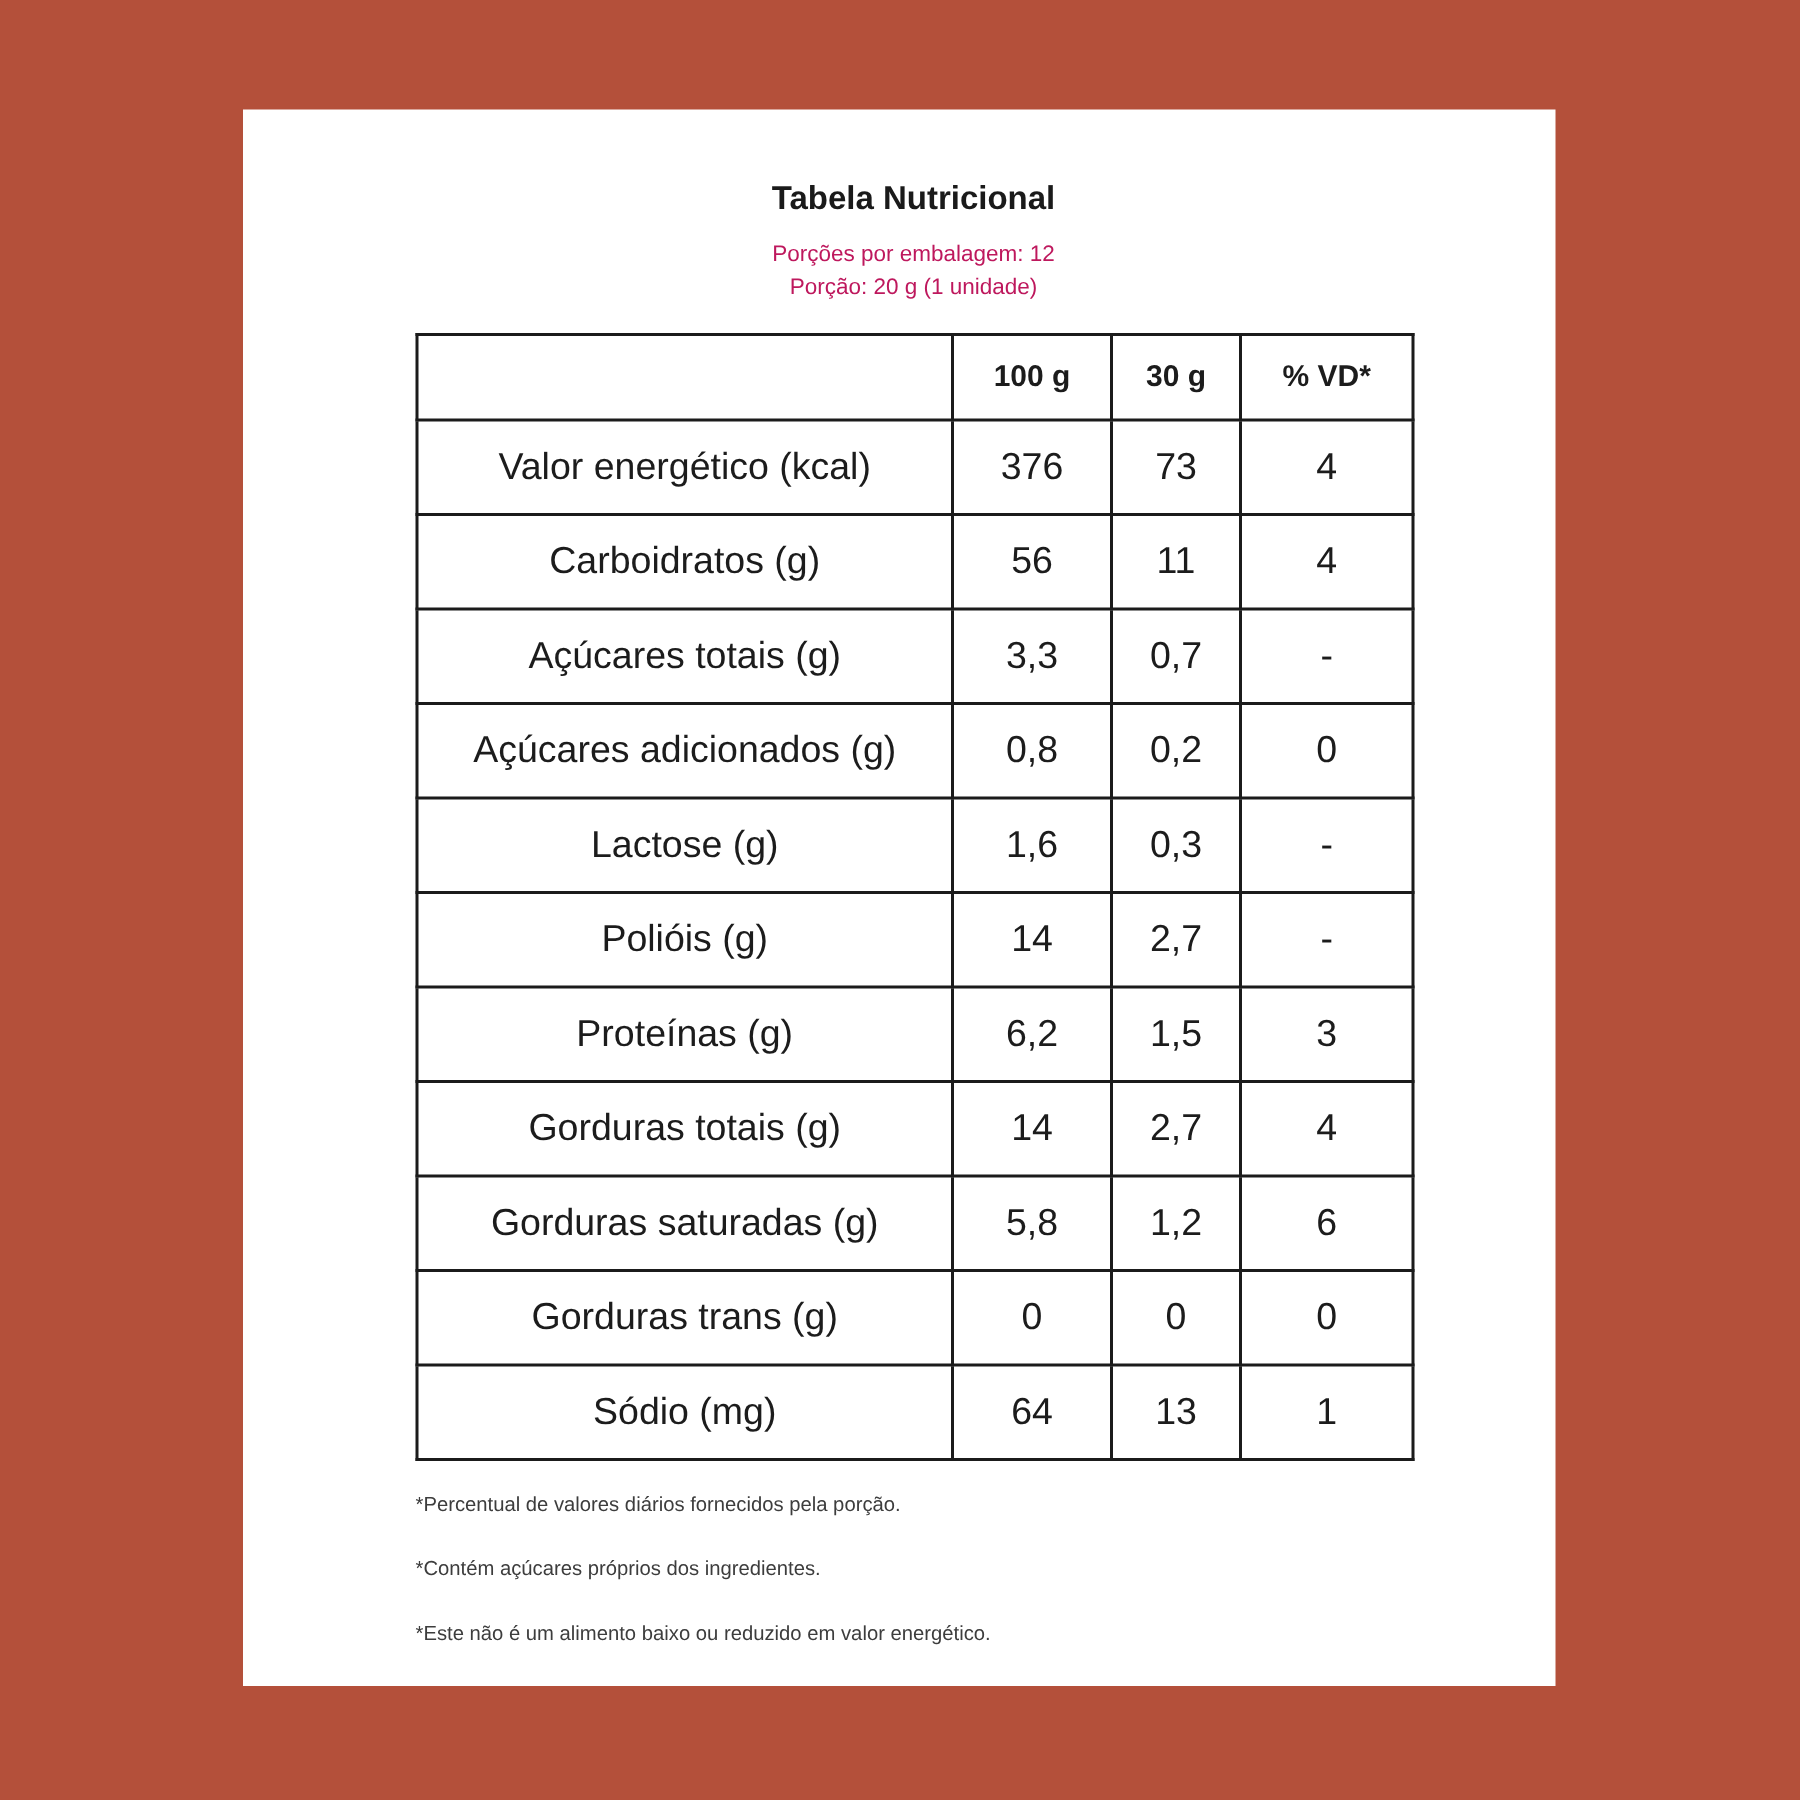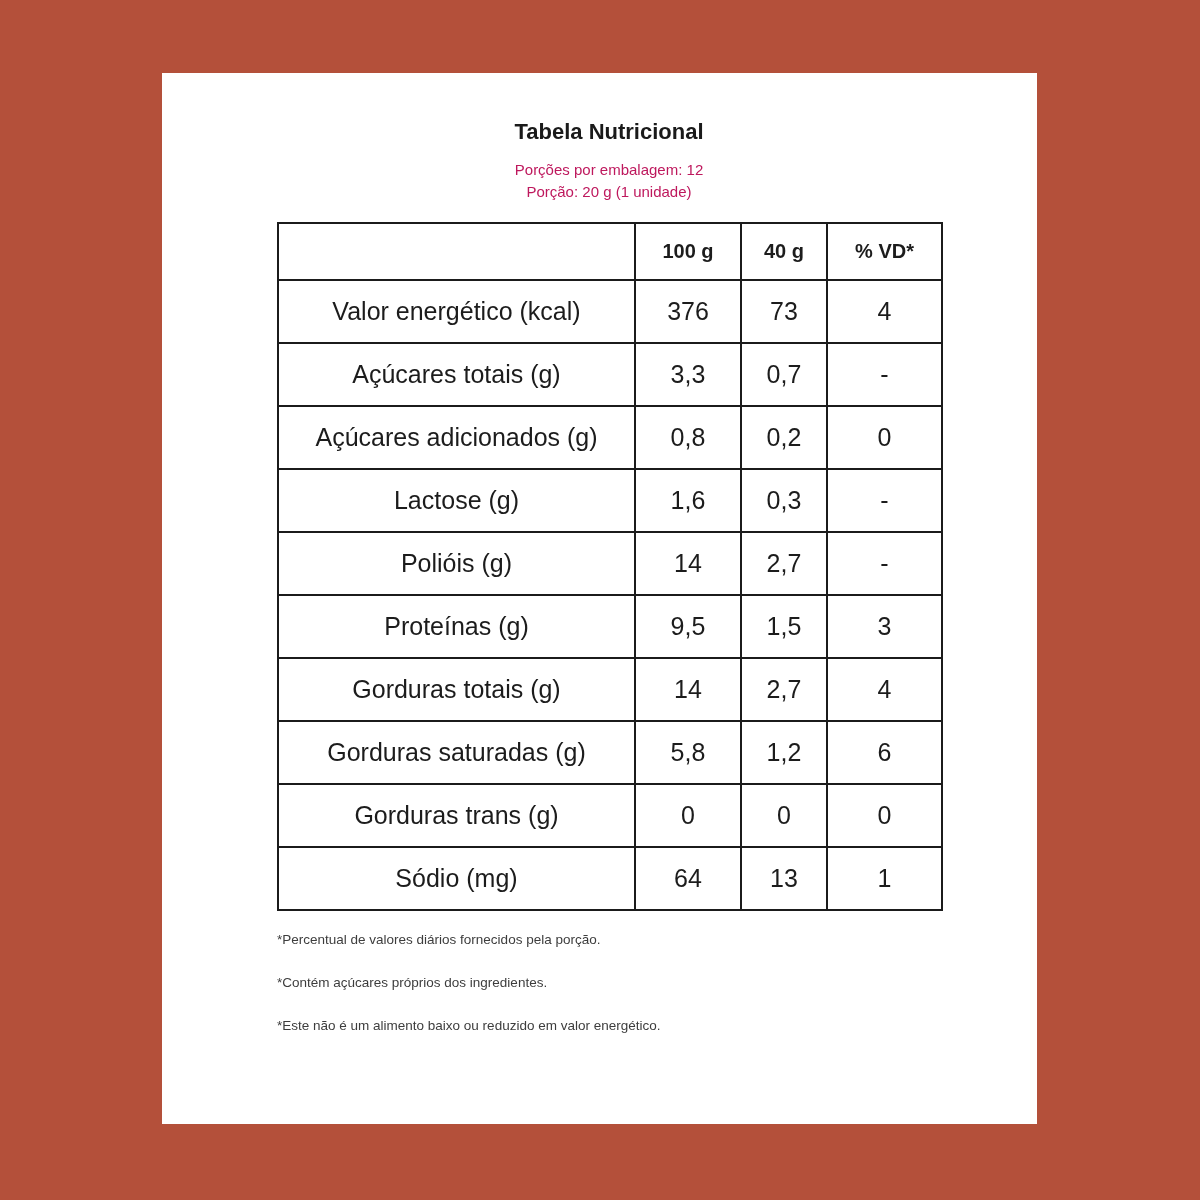--- a/index.html
+++ b/index.html
@@ -98,29 +98,35 @@
       <colgroup>
         <col class="c-label">
           <col class="c-100g">
           <col class="c-20g">
           <col class="c-vd">
       </colgroup>
       <thead>
         <tr>
           <th></th>
           <th>100 g</th>
-          <th>40 g</th>
+          <th>30 g</th>
           <th>% VD*</th>
         </tr>
       </thead>
       <tbody>
         <tr>
           <td>Valor energético (kcal)</td>
           <td>376</td>
           <td>73</td>
+          <td>4</td>
+        </tr>
+        <tr>
+          <td>Carboidratos (g)</td>
+          <td>56</td>
+          <td>11</td>
           <td>4</td>
         </tr>
         <tr>
           <td>Açúcares totais (g)</td>
           <td>3,3</td>
           <td>0,7</td>
           <td>-</td>
         </tr>
         <tr>
           <td>Açúcares adicionados (g)</td>
@@ -135,21 +141,21 @@
           <td>-</td>
         </tr>
         <tr>
           <td>Polióis (g)</td>
           <td>14</td>
           <td>2,7</td>
           <td>-</td>
         </tr>
         <tr>
           <td>Proteínas (g)</td>
-          <td>9,5</td>
+          <td>6,2</td>
           <td>1,5</td>
           <td>3</td>
         </tr>
         <tr>
           <td>Gorduras totais (g)</td>
           <td>14</td>
           <td>2,7</td>
           <td>4</td>
         </tr>
         <tr>

